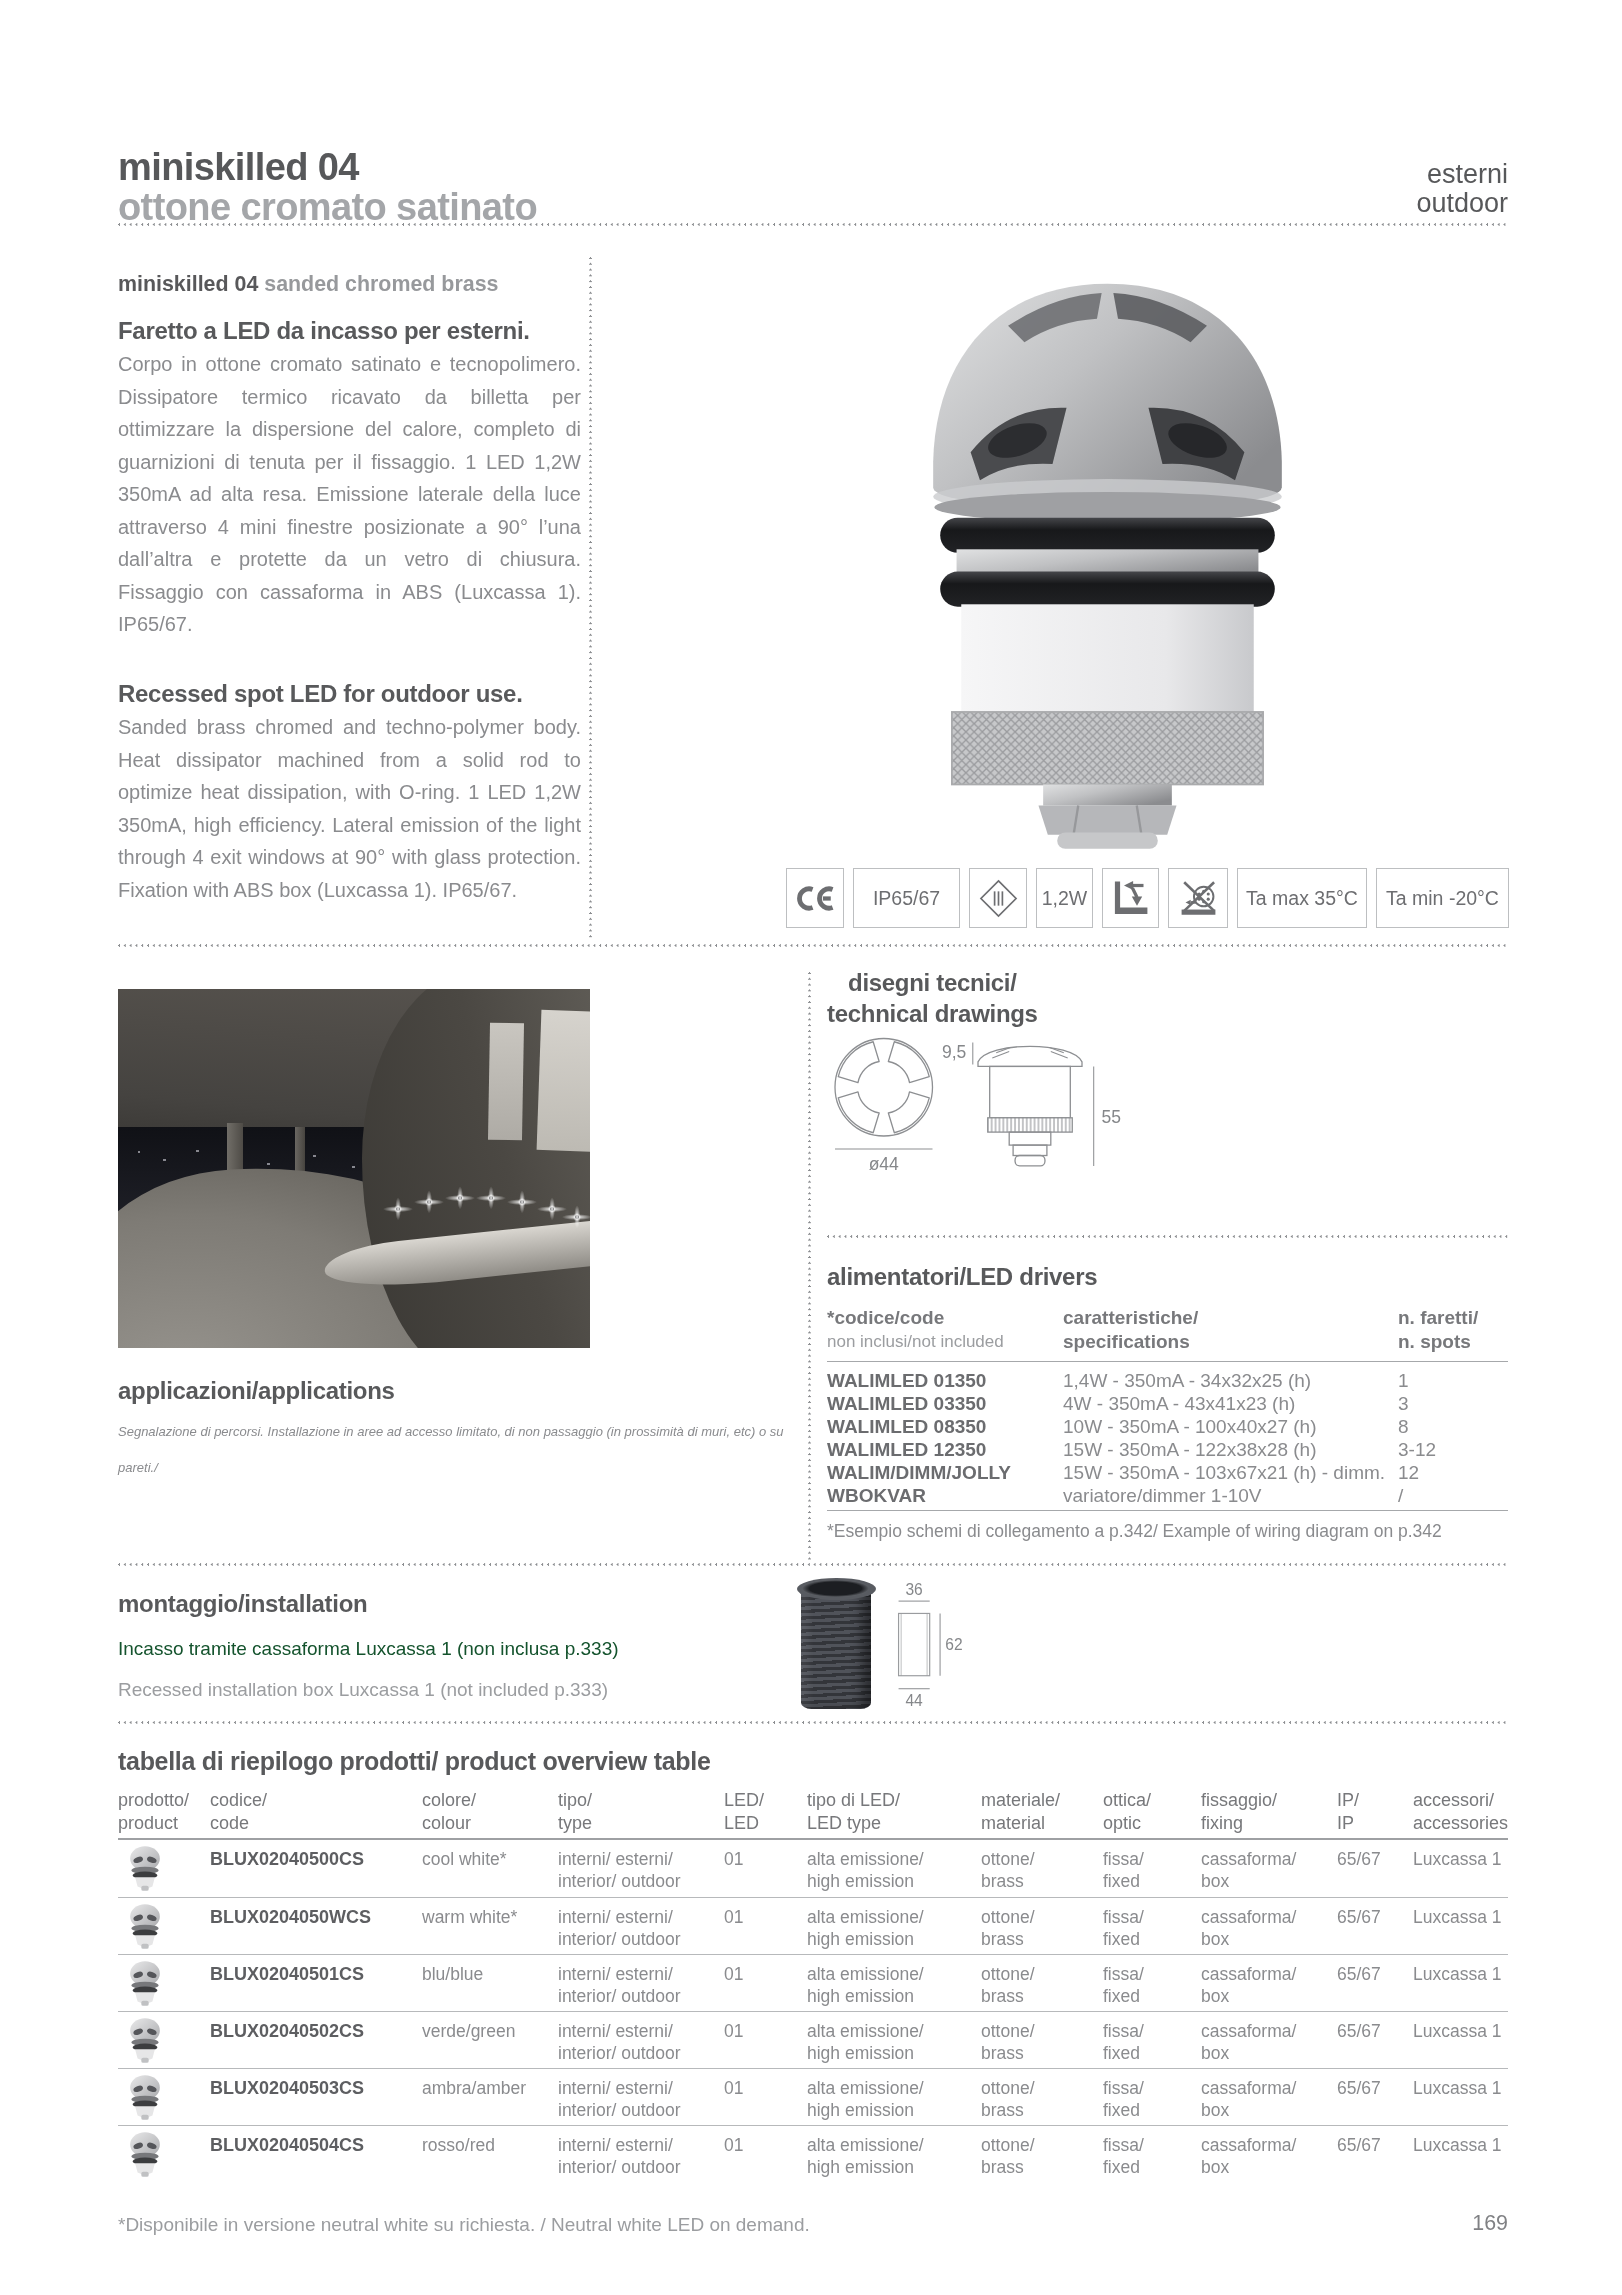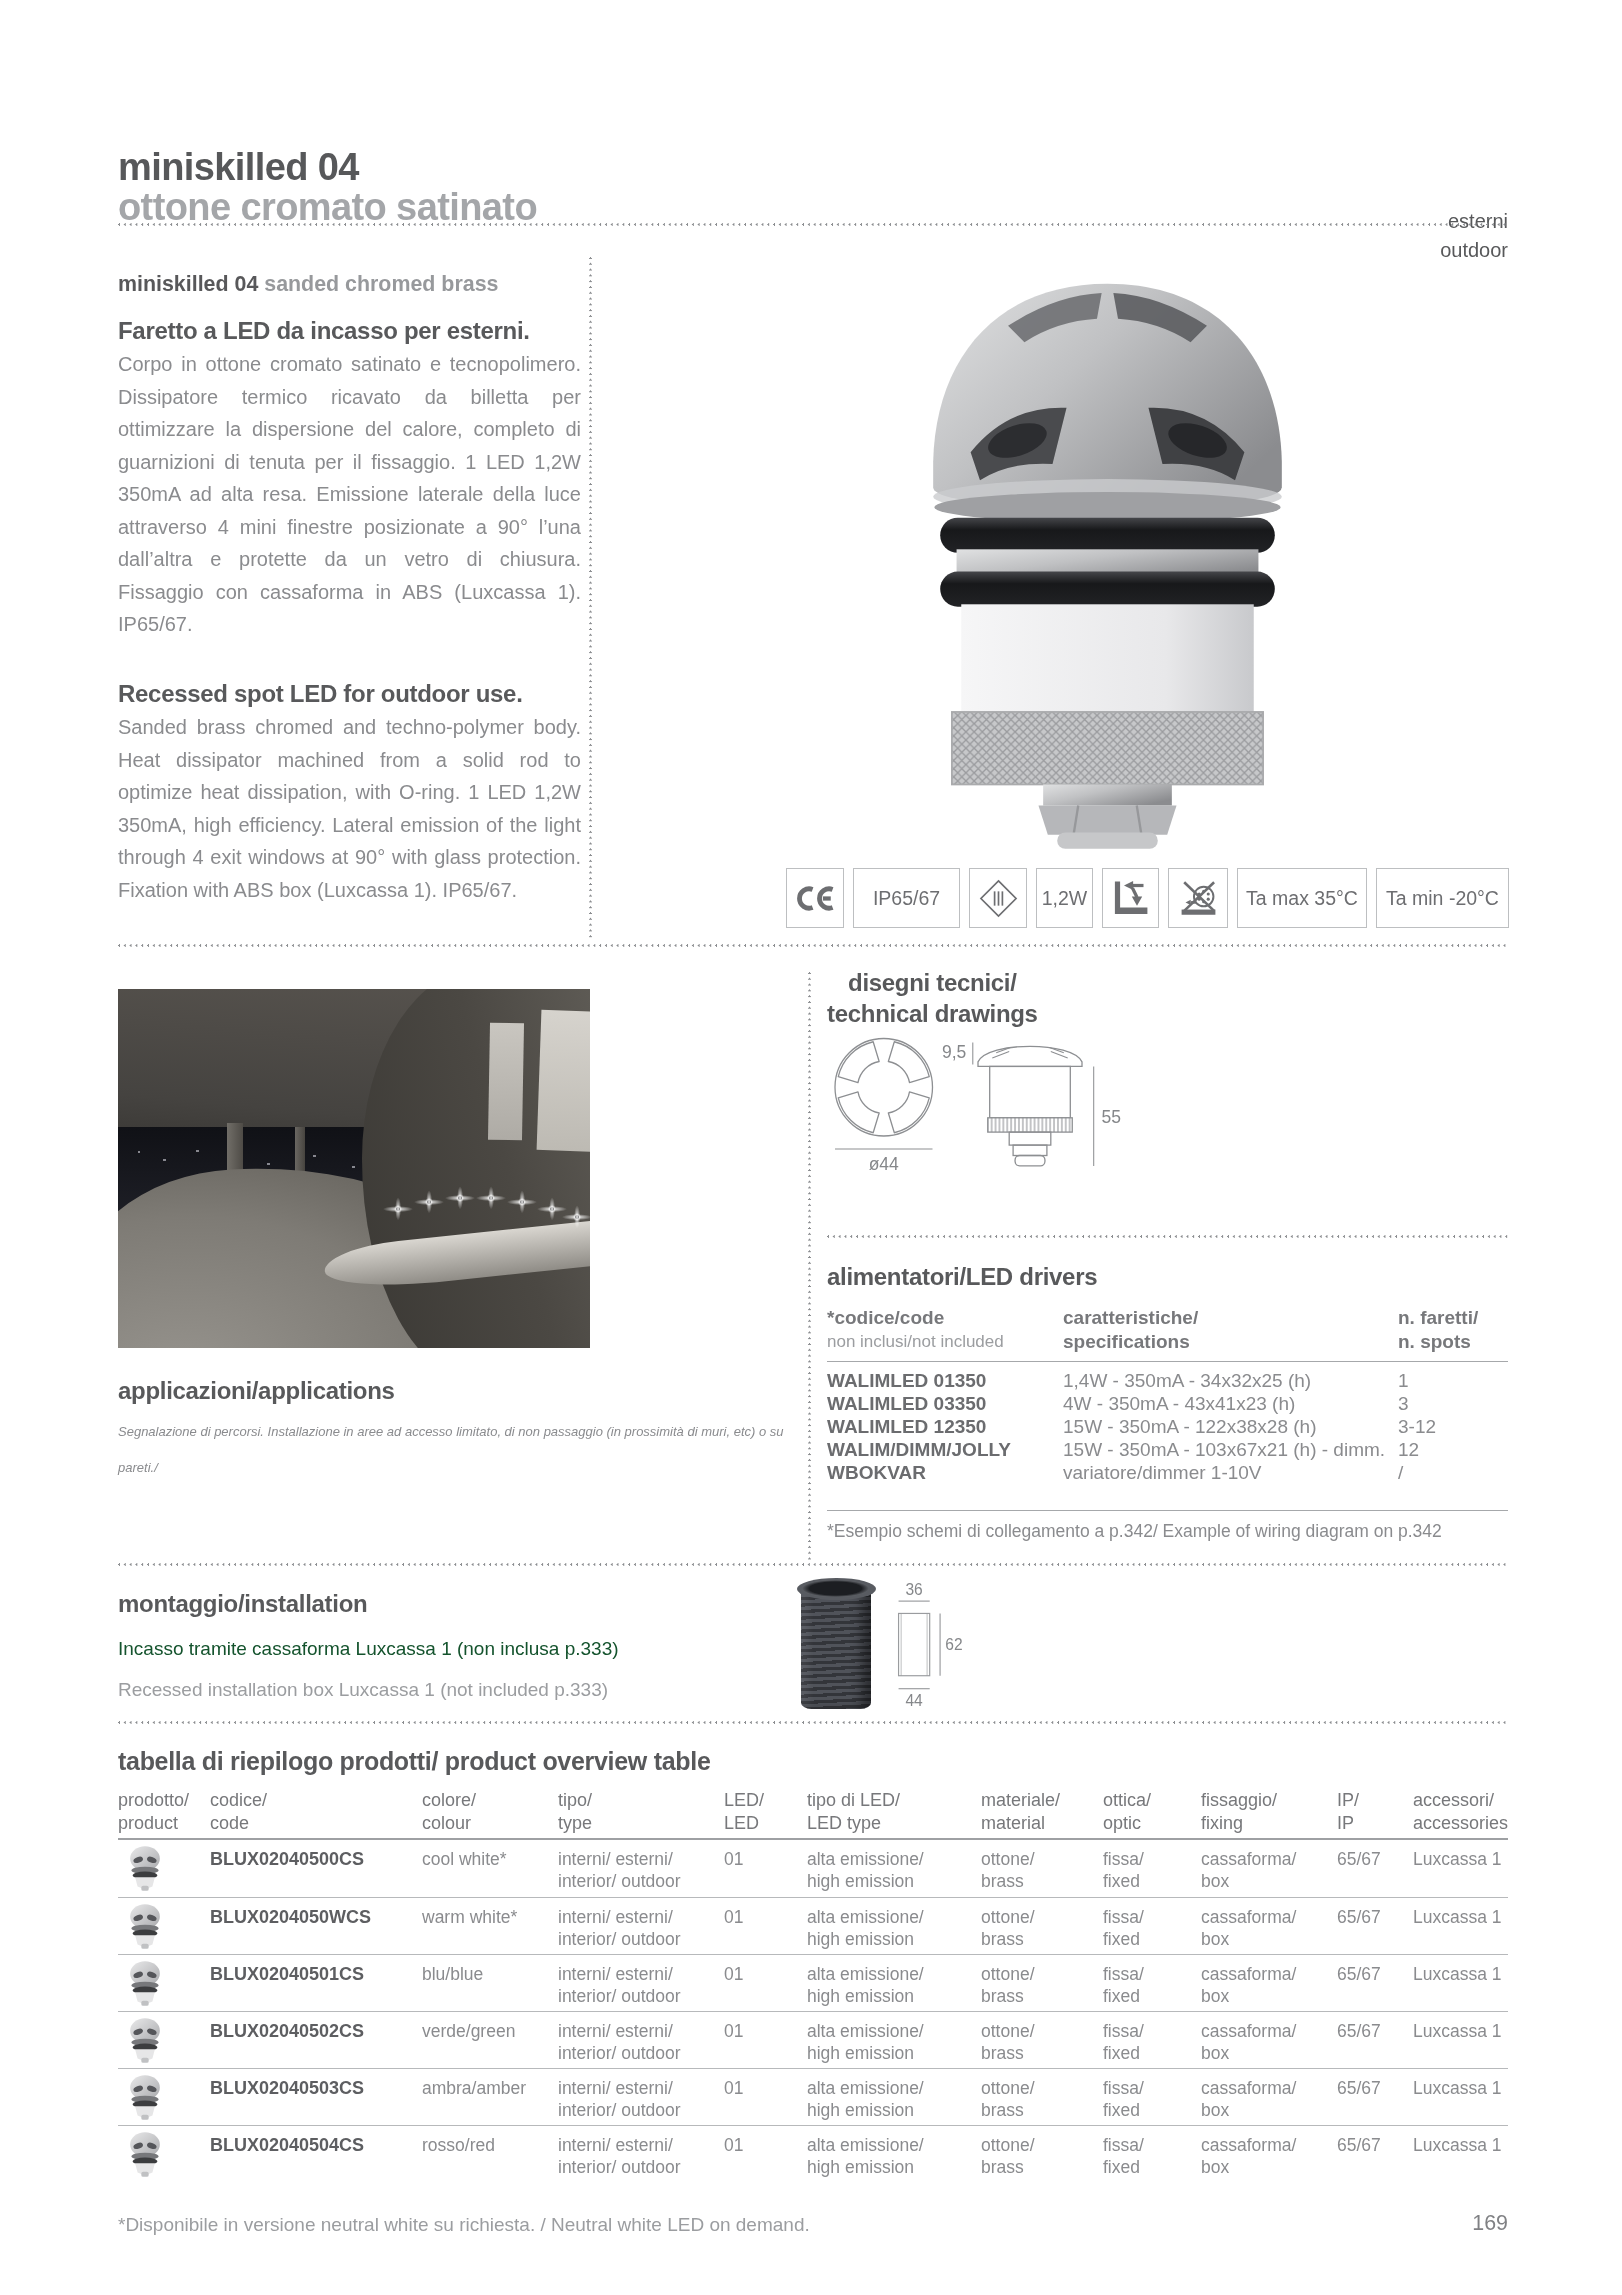--- a/index.html
+++ b/index.html
@@ -5,21 +5,21 @@
   html,body{margin:0;padding:0;background:#ffffff;}
   #page{position:relative;width:1623px;height:2295px;background:#fff;overflow:hidden;
         font-family:"Liberation Sans",sans-serif;color:#8a8b8e;}
   .abs{position:absolute;}
   
   .dot-h{position:absolute;height:2.6px;background-image:radial-gradient(circle 1px at 1.3px 1.3px,#8b8d90 95%,rgba(0,0,0,0));background-size:5.8px 2.6px;background-repeat:repeat-x;}
   .dot-v{position:absolute;width:2.6px;background-image:radial-gradient(circle 1px at 1.3px 1.3px,#8b8d90 95%,rgba(0,0,0,0));background-size:2.6px 5.8px;background-repeat:repeat-y;}
   
   .title-line1{left:118px;top:146px;font-size:38px;font-weight:bold;color:#57585a;letter-spacing:-0.6px;}
   .title-line2{left:118px;top:186px;font-size:38px;font-weight:bold;color:#a4a6a9;letter-spacing:-0.6px;}
-  .side-cat{right:115px;top:160px;text-align:right;font-size:20px;line-height:29px;color:#57585a;margin-top:47px;}
+  .side-cat{right:115px;top:160px;text-align:right;font-size:27px;line-height:29px;color:#57585a;}
   
   .series-line{left:118px;top:272px;font-size:21.4px;font-weight:bold;color:#58585a;}
   .series-line .finish{color:#97999c;}
   .sec-title{font-size:24px;font-weight:bold;color:#58595b;letter-spacing:-0.3px;text-align:center;}
   .it-title{left:118px;top:317px;}
   .body-col{width:463px;font-size:20px;line-height:32.5px;color:#8a8b8e;text-align:justify;}
   .it-body{left:118px;top:348px;}
   .en-title{left:118px;top:680px;}
   .en-body{left:118px;top:711px;}
   
@@ -327,20 +327,25 @@
         <span class="drv-code">WALIMLED 01350</span>
         <span class="drv-spec">1,4W - 350mA - 34x32x25 (h)</span>
         <span class="drv-spots">1</span>
       </div>
       <div class="drv-grid drv-row">
         <span class="drv-code">WALIMLED 03350</span>
         <span class="drv-spec">4W - 350mA - 43x41x23 (h)</span>
         <span class="drv-spots">3</span>
       </div>
       <div class="drv-grid drv-row">
+        <span class="drv-code">WALIMLED 08350</span>
+        <span class="drv-spec">10W - 350mA - 100x40x27 (h)</span>
+        <span class="drv-spots">8</span>
+      </div>
+      <div class="drv-grid drv-row">
         <span class="drv-code">WALIMLED 12350</span>
         <span class="drv-spec">15W - 350mA - 122x38x28 (h)</span>
         <span class="drv-spots">3-12</span>
       </div>
       <div class="drv-grid drv-row">
         <span class="drv-code">WALIM/DIMM/JOLLY</span>
         <span class="drv-spec">15W - 350mA - 103x67x21 (h) - dimm.</span>
         <span class="drv-spots">12</span>
       </div>
       <div class="drv-grid drv-row">

